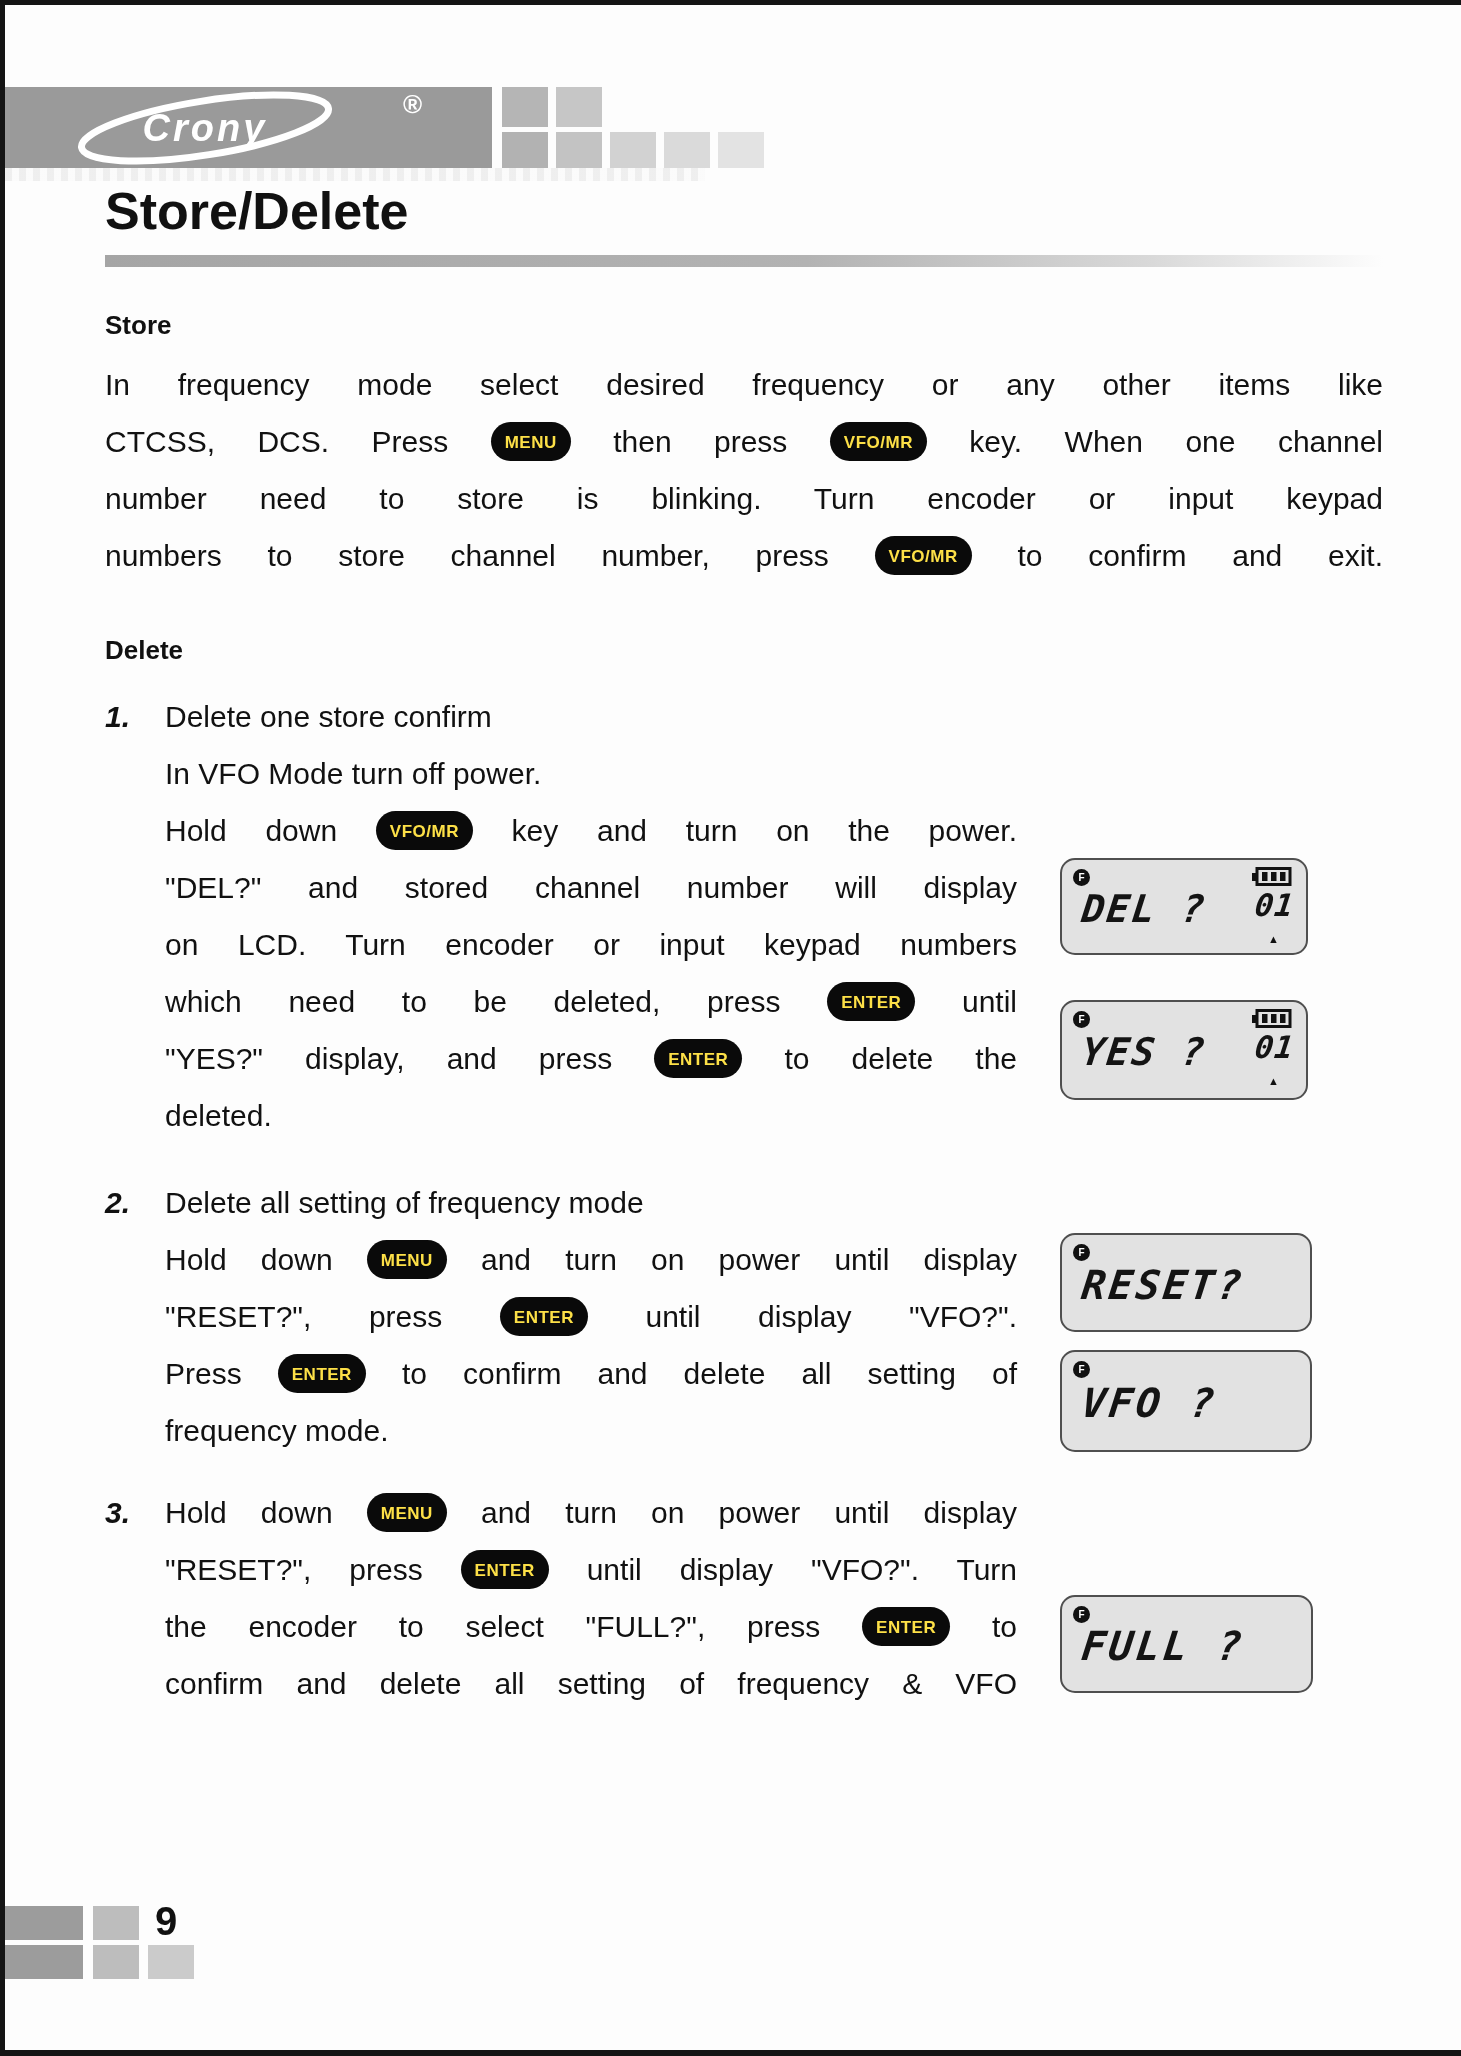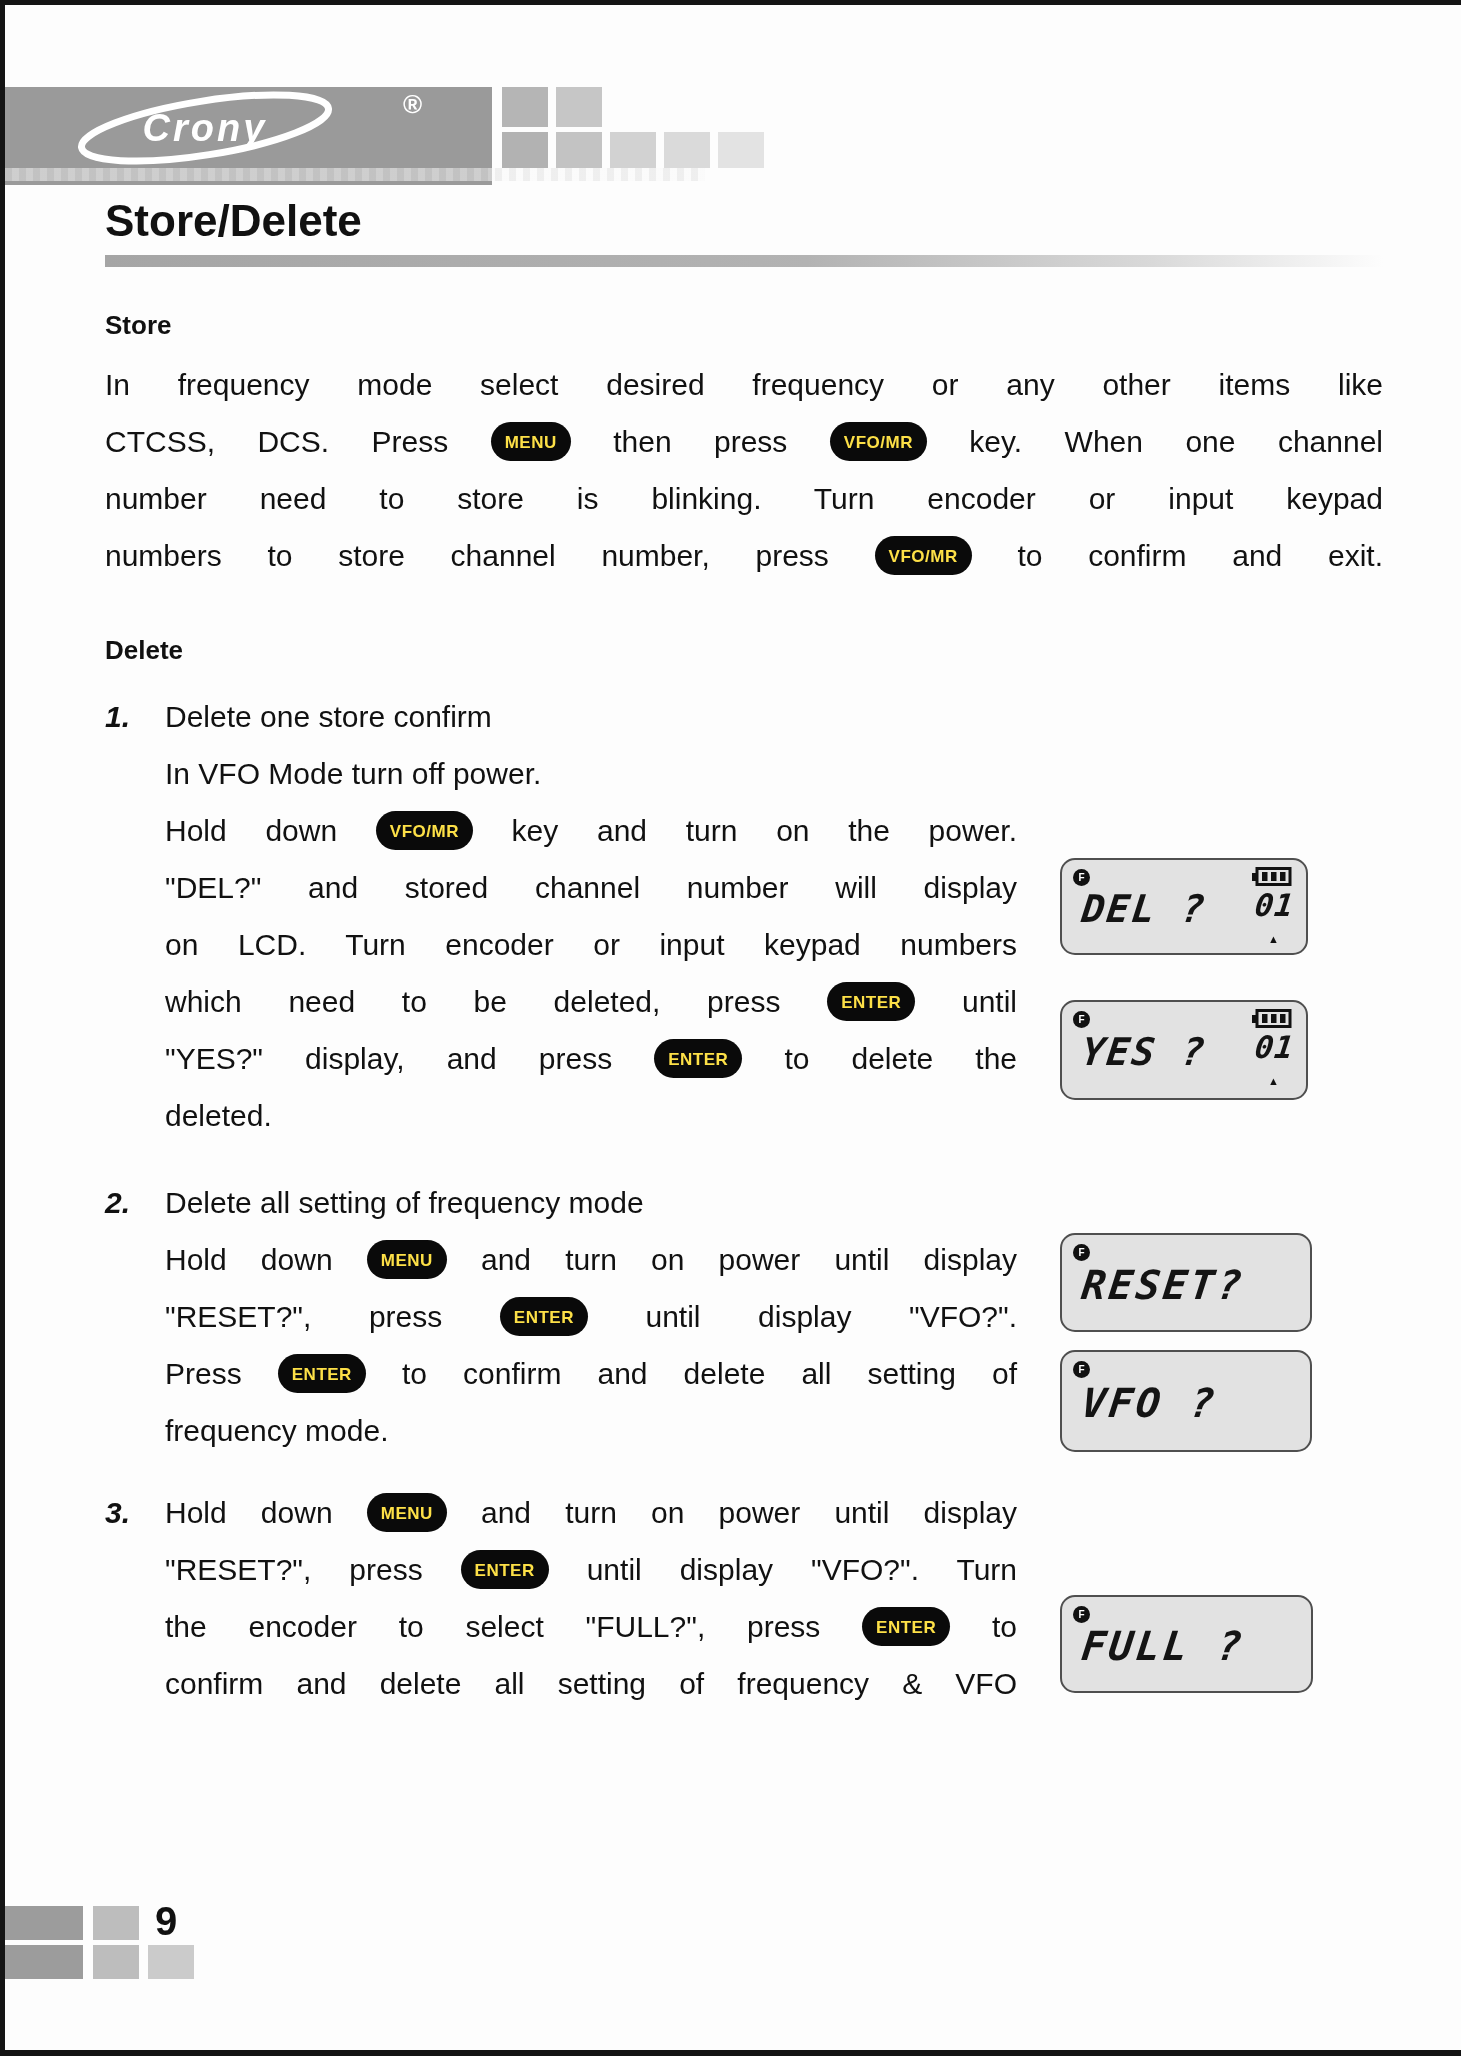--- a/index.html
+++ b/index.html
@@ -3,35 +3,35 @@
 <meta charset="utf-8">
 <style>
   html,body { margin:0; padding:0; background:#ffffff; }
   .page {
     position:relative; width:1461px; height:2056px; background:#fdfdfd;
     font-family:"Liberation Sans", sans-serif; color:#111;
     border-left:5px solid #141414; border-top:5px solid #141414; border-bottom:6px solid #141414;
     box-sizing:border-box; overflow:hidden;
   }
   
-  .header-bar { position:absolute; left:0; top:82px; width:487px; height:98px; background:#9a9a9a; }
+  .header-bar { position:absolute; left:0; top:82px; width:487px; height:81px; background:#9a9a9a; }
   .logo-svg { position:absolute; left:10px; top:4px; }
   .reg { position:absolute; left:398px; top:2px; color:#fff; font-size:26px; font-weight:bold; }
   .sq { position:absolute; }
   .sq-t1 { left:497px; top:82px;  width:46px; height:40px; background:#b5b5b5; }
   .sq-t2 { left:551px; top:82px;  width:46px; height:40px; background:#c6c6c6; }
   .sq-b1 { left:497px; top:127px; width:46px; height:36px; background:#b2b2b2; }
   .sq-b2 { left:551px; top:127px; width:46px; height:36px; background:#c3c3c3; }
   .sq-b3 { left:605px; top:127px; width:46px; height:36px; background:#d2d2d2; }
   .sq-b4 { left:659px; top:127px; width:46px; height:36px; background:#dadada; }
   .sq-b5 { left:713px; top:127px; width:46px; height:36px; background:#e3e3e3; }
   .header-texture { position:absolute; left:0; top:163px; width:700px; height:13px; opacity:.55;
     background:repeating-linear-gradient(90deg,#e3e3e3 0 7px,#f9f9f9 7px 14px); }
   
-  .page-title { position:absolute; left:100px; top:192px; font-size:44px; font-weight:bold; line-height:48px; margin:0; }
+  .page-title { position:absolute; left:100px; top:182px; font-size:52px; font-weight:bold; line-height:48px; margin:0; }
   .title-rule { position:absolute; left:100px; top:250px; width:1278px; height:12px;
     background:linear-gradient(90deg,#a5a5a5 0%,#b3b3b3 55%,#d9d9d9 82%,#fdfdfd 100%); }
   
   .h2 { position:absolute; font-size:26px; font-weight:bold; line-height:36px; margin:0; }
   .h2-store  { left:100px; top:302px; }
   .h2-delete { left:100px; top:627px; }
   
   .para { position:absolute; left:100px; top:351px; width:1278px; }
   .tline { height:57px; line-height:57px; font-size:30px; white-space:nowrap; }
   .tline.just { white-space:normal; text-align:justify; text-align-last:justify; }

